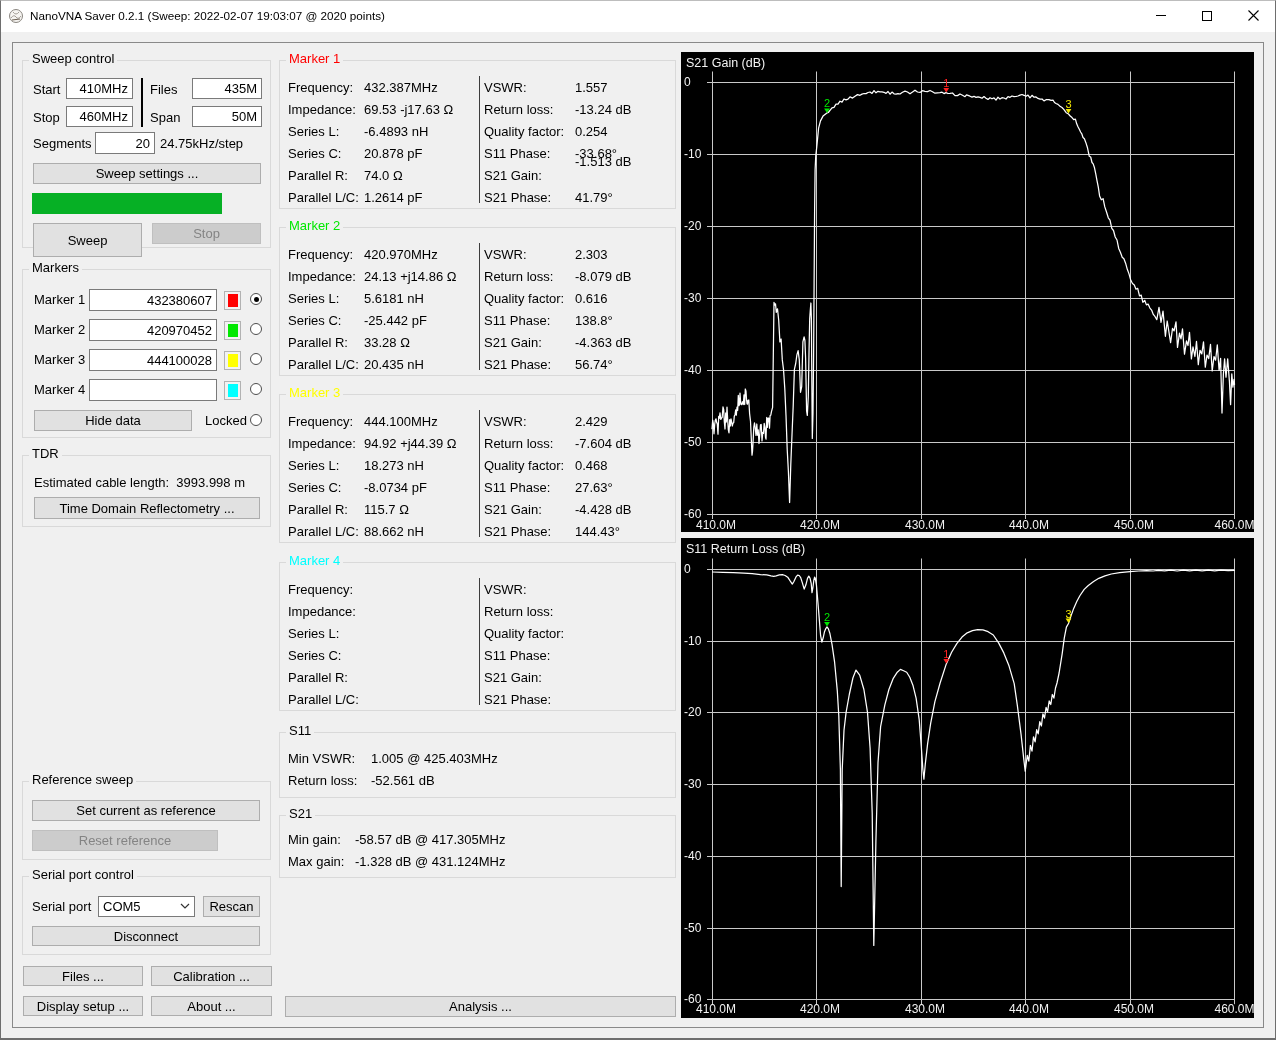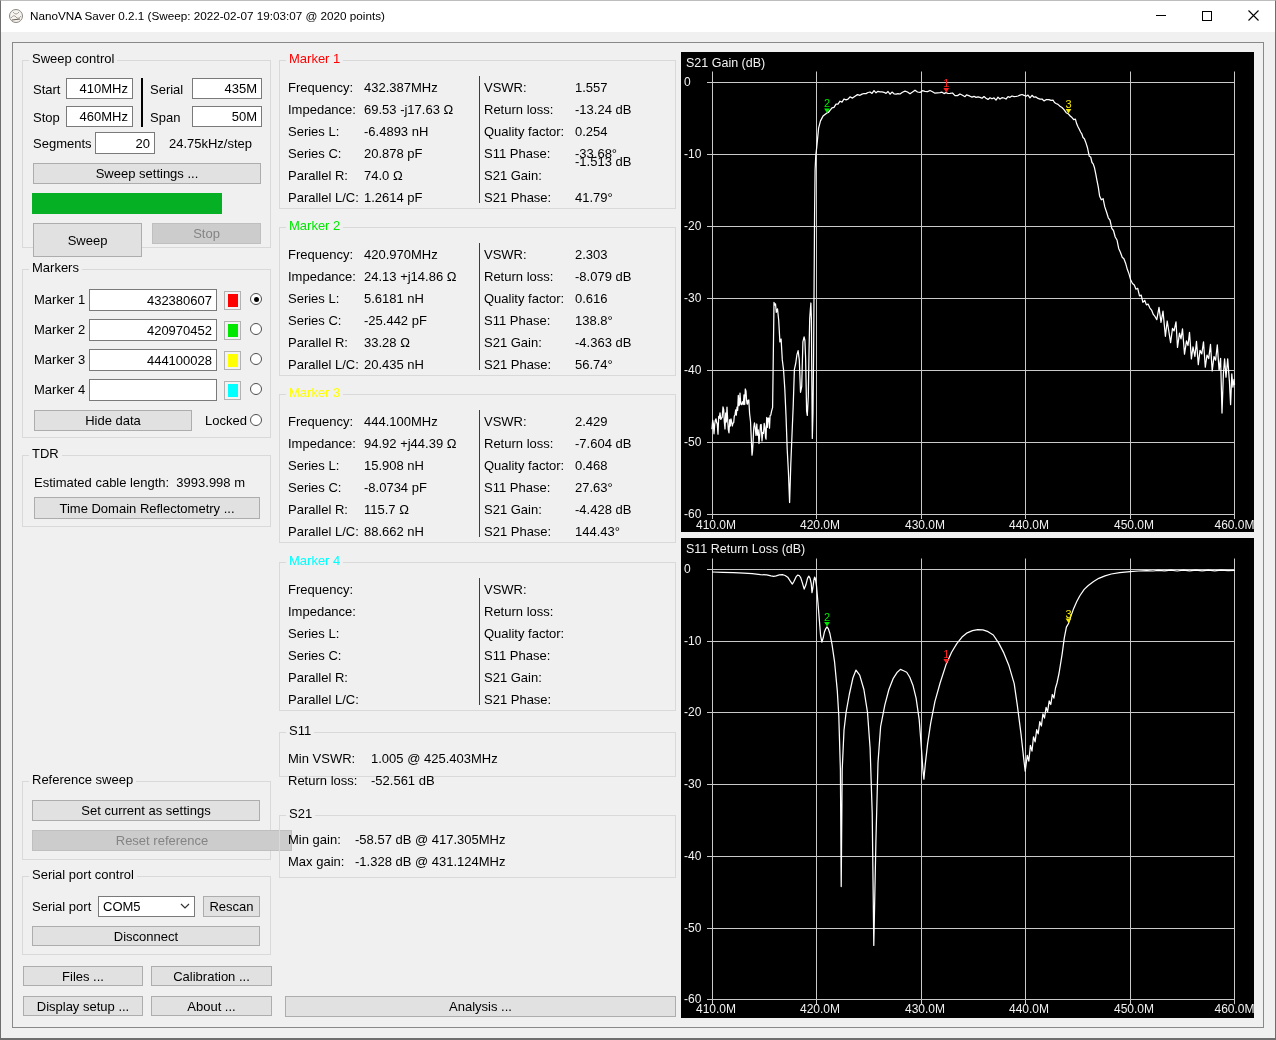--- a/index.html
+++ b/index.html
@@ -33,30 +33,30 @@
     <path d="M0.5 0.5 L10.5 10.5 M10.5 0.5 L0.5 10.5" stroke="#000" stroke-width="1.1"></path>
   </svg>
 
 <div class="abs" style="left:12px;top:42px;width:1252px;height:986px;border:1px solid #898989;"></div>
 
 <div class="gb" style="left:22px;top:60px;width:249px;height:188px;">
     <b>Sweep control</b>
   </div>
 <div class="lbl" style="left:33px;top:83px;">Start</div>
 <div class="inp" style="left:66px;top:78px;width:67px;height:21px;">410MHz</div>
-<div class="lbl" style="left:150px;top:83px;">Serial</div>
+<div class="lbl" style="left:150px;top:83px;">Files</div>
 <div class="inp" style="left:192px;top:78px;width:70px;height:21px;">435M</div>
 <div class="lbl" style="left:33px;top:111px;">Stop</div>
 <div class="inp" style="left:66px;top:106px;width:67px;height:21px;">460MHz</div>
 <div class="lbl" style="left:150px;top:111px;">Span</div>
 <div class="inp" style="left:192px;top:106px;width:70px;height:21px;">50M</div>
 <div class="abs" style="left:141px;top:78px;width:2px;height:49px;background:#000;"></div>
 <div class="lbl" style="left:33px;top:137px;">Segments</div>
 <div class="inp" style="left:95px;top:132px;width:60px;height:22px;">20</div>
-<div class="lbl" style="left:160px;top:137px;width:101px;text-align:center;">24.75kHz/step</div>
+<div class="lbl" style="left:160px;top:137px;width:101px;text-align:left;">24.75kHz/step</div>
 <div class="btn" style="left:33px;top:163px;width:228px;height:21px;">Sweep settings ...</div>
 <div class="abs" style="left:32px;top:193px;width:190px;height:21px;background:#06b025;"></div>
 <div class="lbl" style="left:225px;top:197px;margin-top:24px;">100%</div>
 <div class="btn" style="left:33px;top:223px;width:109px;height:34px;">Sweep</div>
 <div class="btn dis" style="left:152px;top:223px;width:109px;height:21px;">Stop</div>
 <div class="gb" style="left:22px;top:269px;width:249px;height:169px;">
     <b>Markers</b>
   </div>
 <div class="lbl" style="left:34px;top:293px;">Marker 1</div>
 <div class="inp" style="left:89px;top:289px;width:128px;height:22px;">432380607</div>
@@ -86,22 +86,22 @@
 <div class="lbl" style="left:205px;top:414px;">Locked</div>
 <div class="rad" style="left:250px;top:414px;"></div>
 <div class="gb" style="left:22px;top:455px;width:249px;height:72px;">
     <b>TDR</b>
   </div>
 <div class="lbl" style="left:34px;top:476px;">Estimated cable length:&nbsp; 3993.998 m</div>
 <div class="btn" style="left:34px;top:497px;width:226px;height:22px;">Time Domain Reflectometry ...</div>
 <div class="gb" style="left:22px;top:781px;width:249px;height:79px;">
     <b>Reference sweep</b>
   </div>
-<div class="btn" style="left:32px;top:800px;width:228px;height:21px;">Set current as settings</div>
-<div class="btn dis" style="left:32px;top:830px;width:260px;height:21px;">Reset reference</div>
+<div class="btn" style="left:32px;top:800px;width:228px;height:21px;">Set current as reference</div>
+<div class="btn dis" style="left:32px;top:830px;width:186px;height:21px;">Reset reference</div>
 <div class="gb" style="left:22px;top:876px;width:249px;height:79px;">
     <b>Serial port control</b>
   </div>
 <div class="lbl" style="left:32px;top:900px;">Serial port</div>
 <div class="inp" style="left:98px;top:896px;width:97px;height:21px;justify-content:flex-start;">COM5</div>
 <svg class="abs" style="left:180px;top:903px" width="10" height="6">
     <path d="M1 1 L5 5 L9 1" stroke="#333" stroke-width="1.2" fill="none"></path>
   </svg>
 <div class="btn" style="left:203px;top:896px;width:57px;height:21px;">Rescan</div>
 <div class="btn" style="left:32px;top:926px;width:228px;height:20px;">Disconnect</div>
@@ -170,21 +170,21 @@
   </div>
 <div class="lbl" style="left:288px;top:415px;">Frequency:</div>
 <div class="lbl" style="left:364px;top:415px;">444.100MHz</div>
 <div class="lbl" style="left:484px;top:415px;">VSWR:</div>
 <div class="lbl" style="left:575px;top:415px;text-align:right;">2.429</div>
 <div class="lbl" style="left:288px;top:437px;">Impedance:</div>
 <div class="lbl" style="left:364px;top:437px;">94.92 +j44.39 Ω</div>
 <div class="lbl" style="left:484px;top:437px;">Return loss:</div>
 <div class="lbl" style="left:575px;top:437px;">-7.604 dB</div>
 <div class="lbl" style="left:288px;top:459px;">Series L:</div>
-<div class="lbl" style="left:364px;top:459px;">15.908 nH</div>
+<div class="lbl" style="left:364px;top:459px;">18.273 nH</div>
 <div class="lbl" style="left:484px;top:459px;">Quality factor:</div>
 <div class="lbl" style="left:575px;top:459px;">0.468</div>
 <div class="lbl" style="left:288px;top:481px;">Series C:</div>
 <div class="lbl" style="left:364px;top:481px;">-8.0734 pF</div>
 <div class="lbl" style="left:484px;top:481px;">S11 Phase:</div>
 <div class="lbl" style="left:575px;top:481px;">27.63°</div>
 <div class="lbl" style="left:288px;top:503px;">Parallel R:</div>
 <div class="lbl" style="left:364px;top:503px;">115.7 Ω</div>
 <div class="lbl" style="left:484px;top:503px;">S21 Gain:</div>
 <div class="lbl" style="left:575px;top:503px;">-4.428 dB</div>
@@ -202,21 +202,21 @@
 <div class="lbl" style="left:484px;top:605px;">Return loss:</div>
 <div class="lbl" style="left:288px;top:627px;">Series L:</div>
 <div class="lbl" style="left:484px;top:627px;">Quality factor:</div>
 <div class="lbl" style="left:288px;top:649px;">Series C:</div>
 <div class="lbl" style="left:484px;top:649px;">S11 Phase:</div>
 <div class="lbl" style="left:288px;top:671px;">Parallel R:</div>
 <div class="lbl" style="left:484px;top:671px;">S21 Gain:</div>
 <div class="lbl" style="left:288px;top:693px;">Parallel L/C:</div>
 <div class="lbl" style="left:484px;top:693px;">S21 Phase:</div>
 <div class="abs" style="left:479px;top:578px;width:1px;height:127px;background:#3c3c3c;"></div>
-<div class="gb" style="left:279px;top:732px;width:397px;height:45px;">
+<div class="gb" style="left:279px;top:732px;width:397px;height:66px;">
     <b>S11</b>
   </div>
 <div class="lbl" style="left:288px;top:752px;">Min VSWR:</div>
 <div class="lbl" style="left:371px;top:752px;">1.005 @ 425.403MHz</div>
 <div class="lbl" style="left:288px;top:774px;">Return loss:</div>
 <div class="lbl" style="left:371px;top:774px;">-52.561 dB</div>
 <div class="gb" style="left:279px;top:815px;width:397px;height:63px;">
     <b>S21</b>
   </div>
 <div class="lbl" style="left:288px;top:833px;">Min gain:</div>

